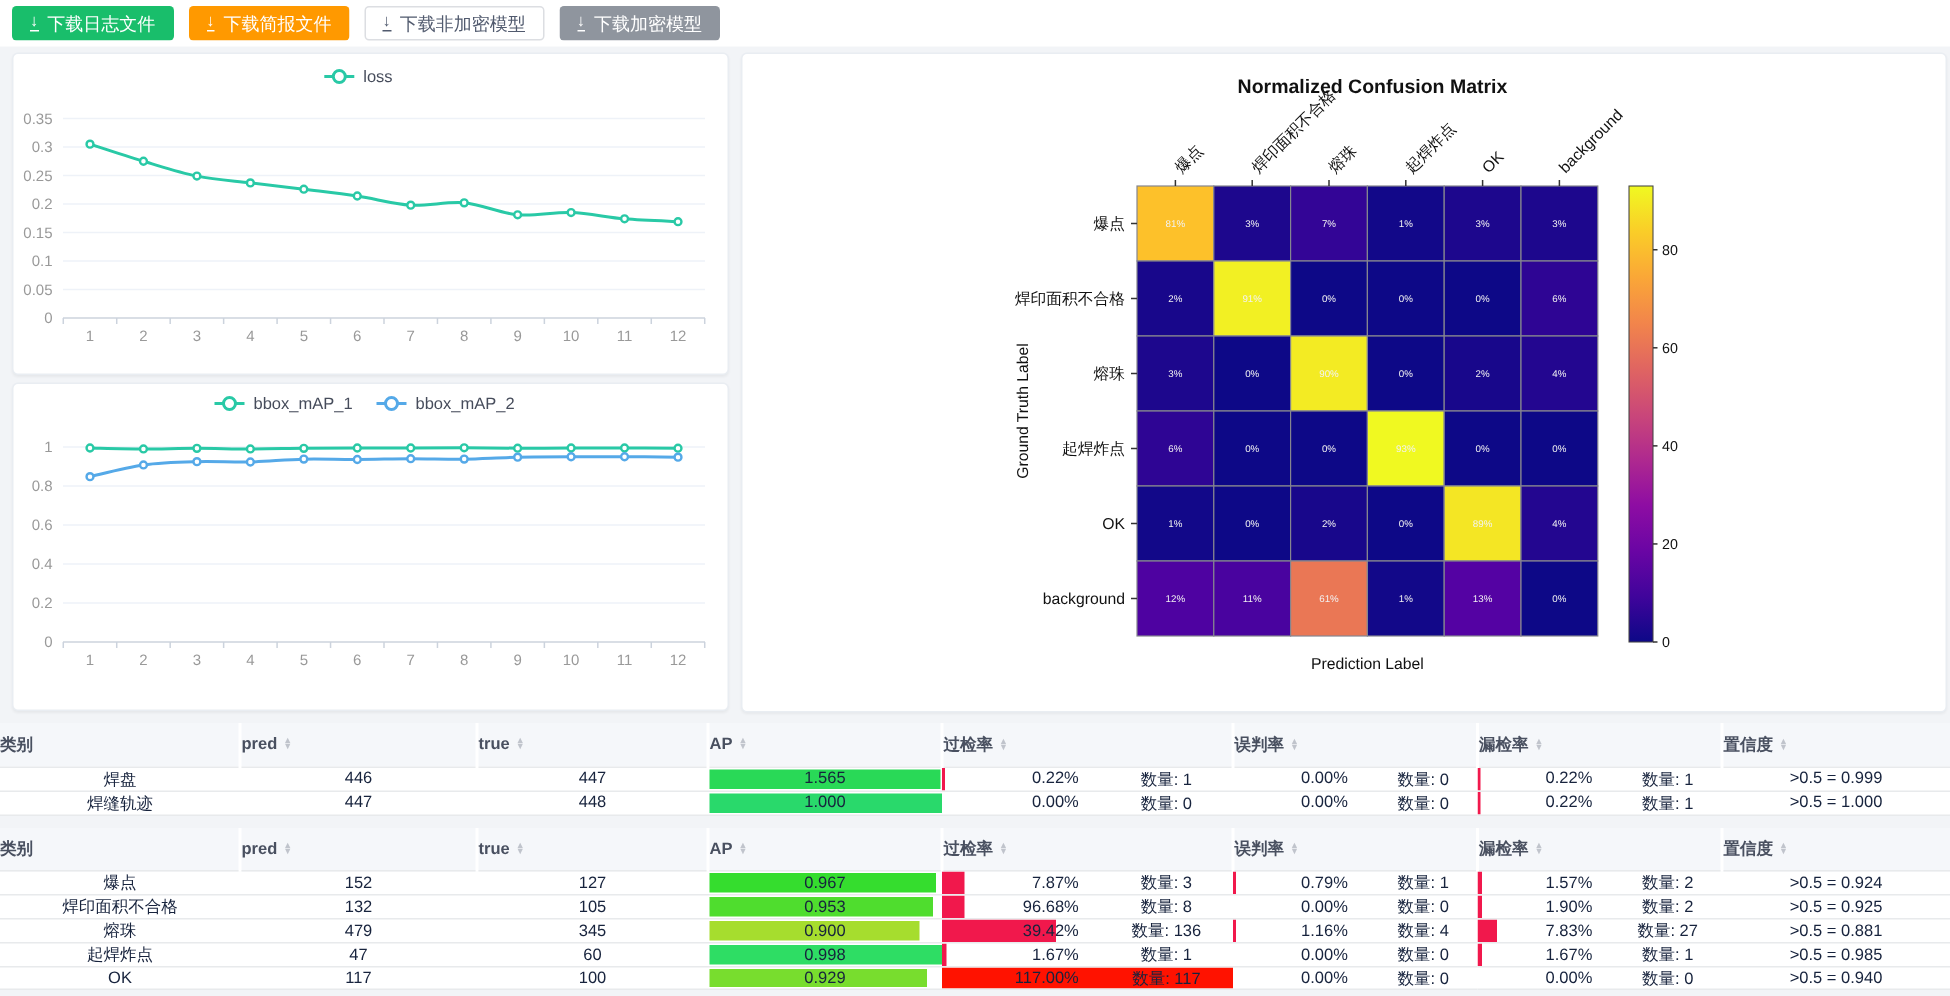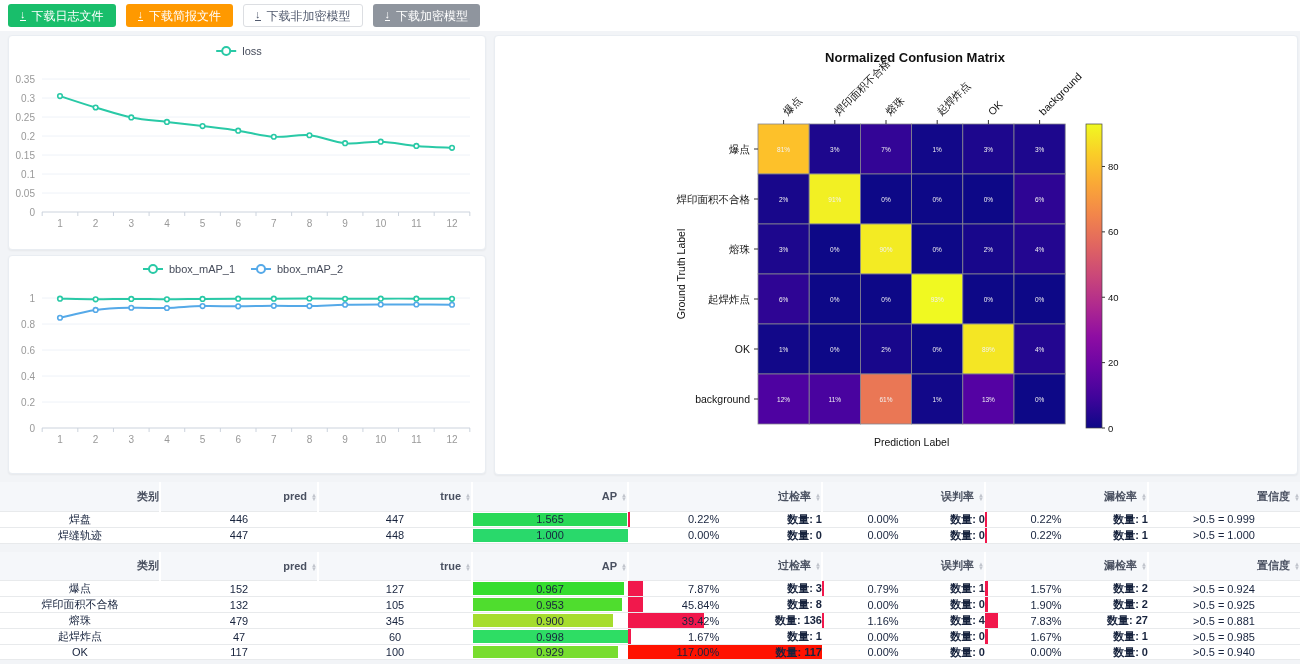--- a/index.html
+++ b/index.html
@@ -26,35 +26,35 @@
   #card-loss { left:8px;  top:35px;  width:478px; height:215px; }
   #card-map  { left:8px;  top:255px; width:478px; height:219px; }
   #card-cm   { left:494px; top:35px; width:804px; height:440px; }
   .card svg { display:block; }
   
   .tables { position:absolute; top:482px; left:0; width:1300px; background:#f2f4f7; }
   table { border-collapse:collapse; table-layout:fixed; width:1300px;
     background:#fff; font-size:11px; color:#17233d; }
   th { background:#f5f7fa; height:29px; font-weight:bold; font-size:11px;
     color:#495060; border-right:2px solid #fff; border-bottom:1px solid #e8eaec;
-    text-align:right; padding:0; }
+    text-align:left; padding:0; }
   th:last-child { border-right:none; }
   td { height:14px; text-align:center; border-bottom:1px solid #e8eaec;
     padding:0; overflow:hidden; white-space:nowrap; }
   .caret { display:inline-flex; flex-direction:column; font-size:6px; line-height:4px;
     color:#c0c4cc; margin-left:4px; vertical-align:middle; font-style:normal; }
   .ap-cell { position:relative; }
   .ap-bar { position:absolute; left:1px; top:1px; bottom:1px; z-index:0; }
   .ap-text { position:relative; z-index:1; }
   .rate-cell { position:relative; }
   .rate-bar { position:absolute; left:0; top:0; bottom:0; background:#f1184c; z-index:0; }
   .rate-bar.full { background:#ff1200; }
   .rate-content { position:relative; z-index:1; display:flex; height:14px; align-items:center; }
   .rate-pct { width:47%; text-align:right; }
-  .rate-cnt { width:53%; text-align:right; padding-left:14px;font-weight:bold; }
+  .rate-cnt { width:53%; text-align:center; padding-left:14px; }
   .tbl-gap { height:8px; }
 </style>
 </head>
 <body>
 
 <div class="toolbar">
   <button class="btn btn-success">
     <span class="dl-icon">↓</span>
     <span>下载日志文件</span>
   </button>
@@ -523,21 +523,21 @@
             <td>&gt;0.5 = 0.924</td>
           </tr>
           <tr>
             <td>焊印面积不合格</td>
             <td>132</td>
             <td>105</td>
             <td class="ap-cell"><div class="ap-bar" style="width: 95.3%; background: rgb(79, 221, 46);"></div><span class="ap-text">0.953</span></td>
             <td class="rate-cell">
               <div class="rate-bar" style="width: 7.62%;"></div>
               <div class="rate-content">
-                <span class="rate-pct">45.84%</span>
+                <span class="rate-pct">96.68%</span>
                 <span class="rate-cnt">数量: 8</span>
               </div>
             </td>
             <td class="rate-cell">
               <div class="rate-content">
                 <span class="rate-pct">0.00%</span>
                 <span class="rate-cnt">数量: 0</span>
               </div>
             </td>
             <td class="rate-cell">

